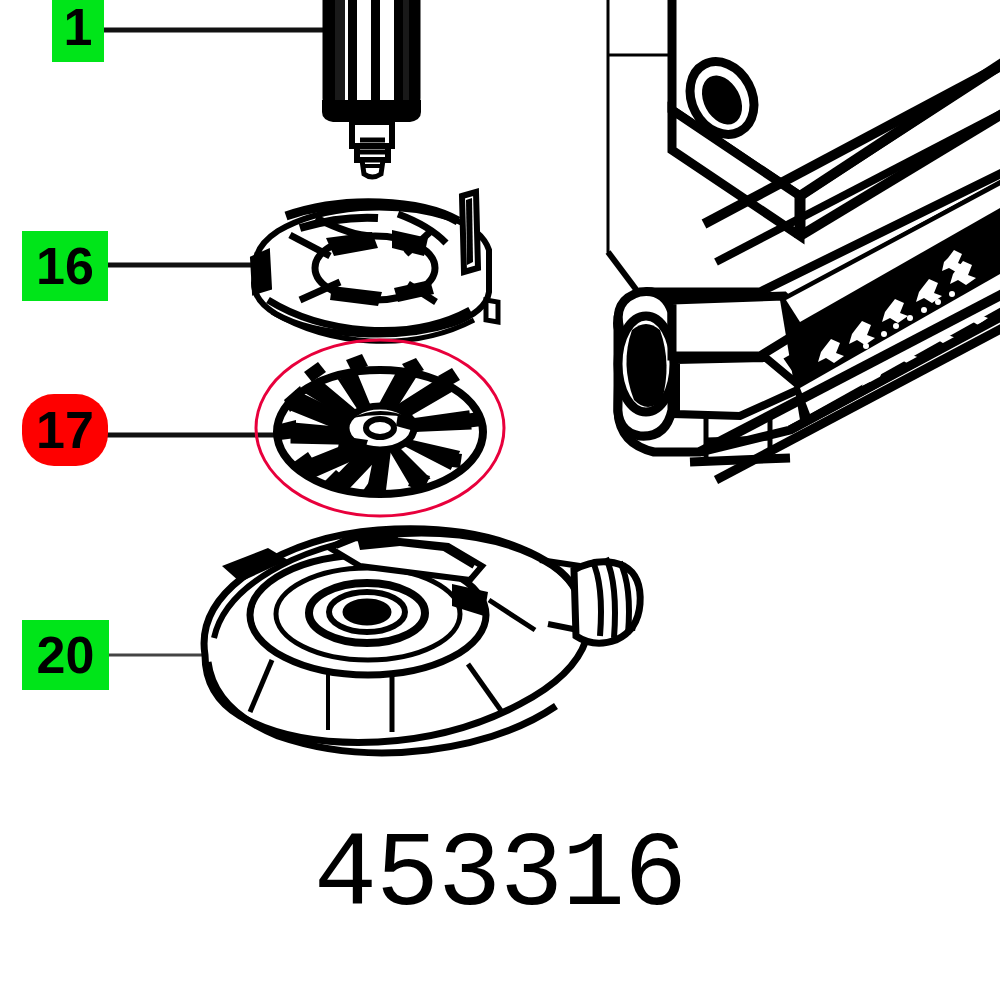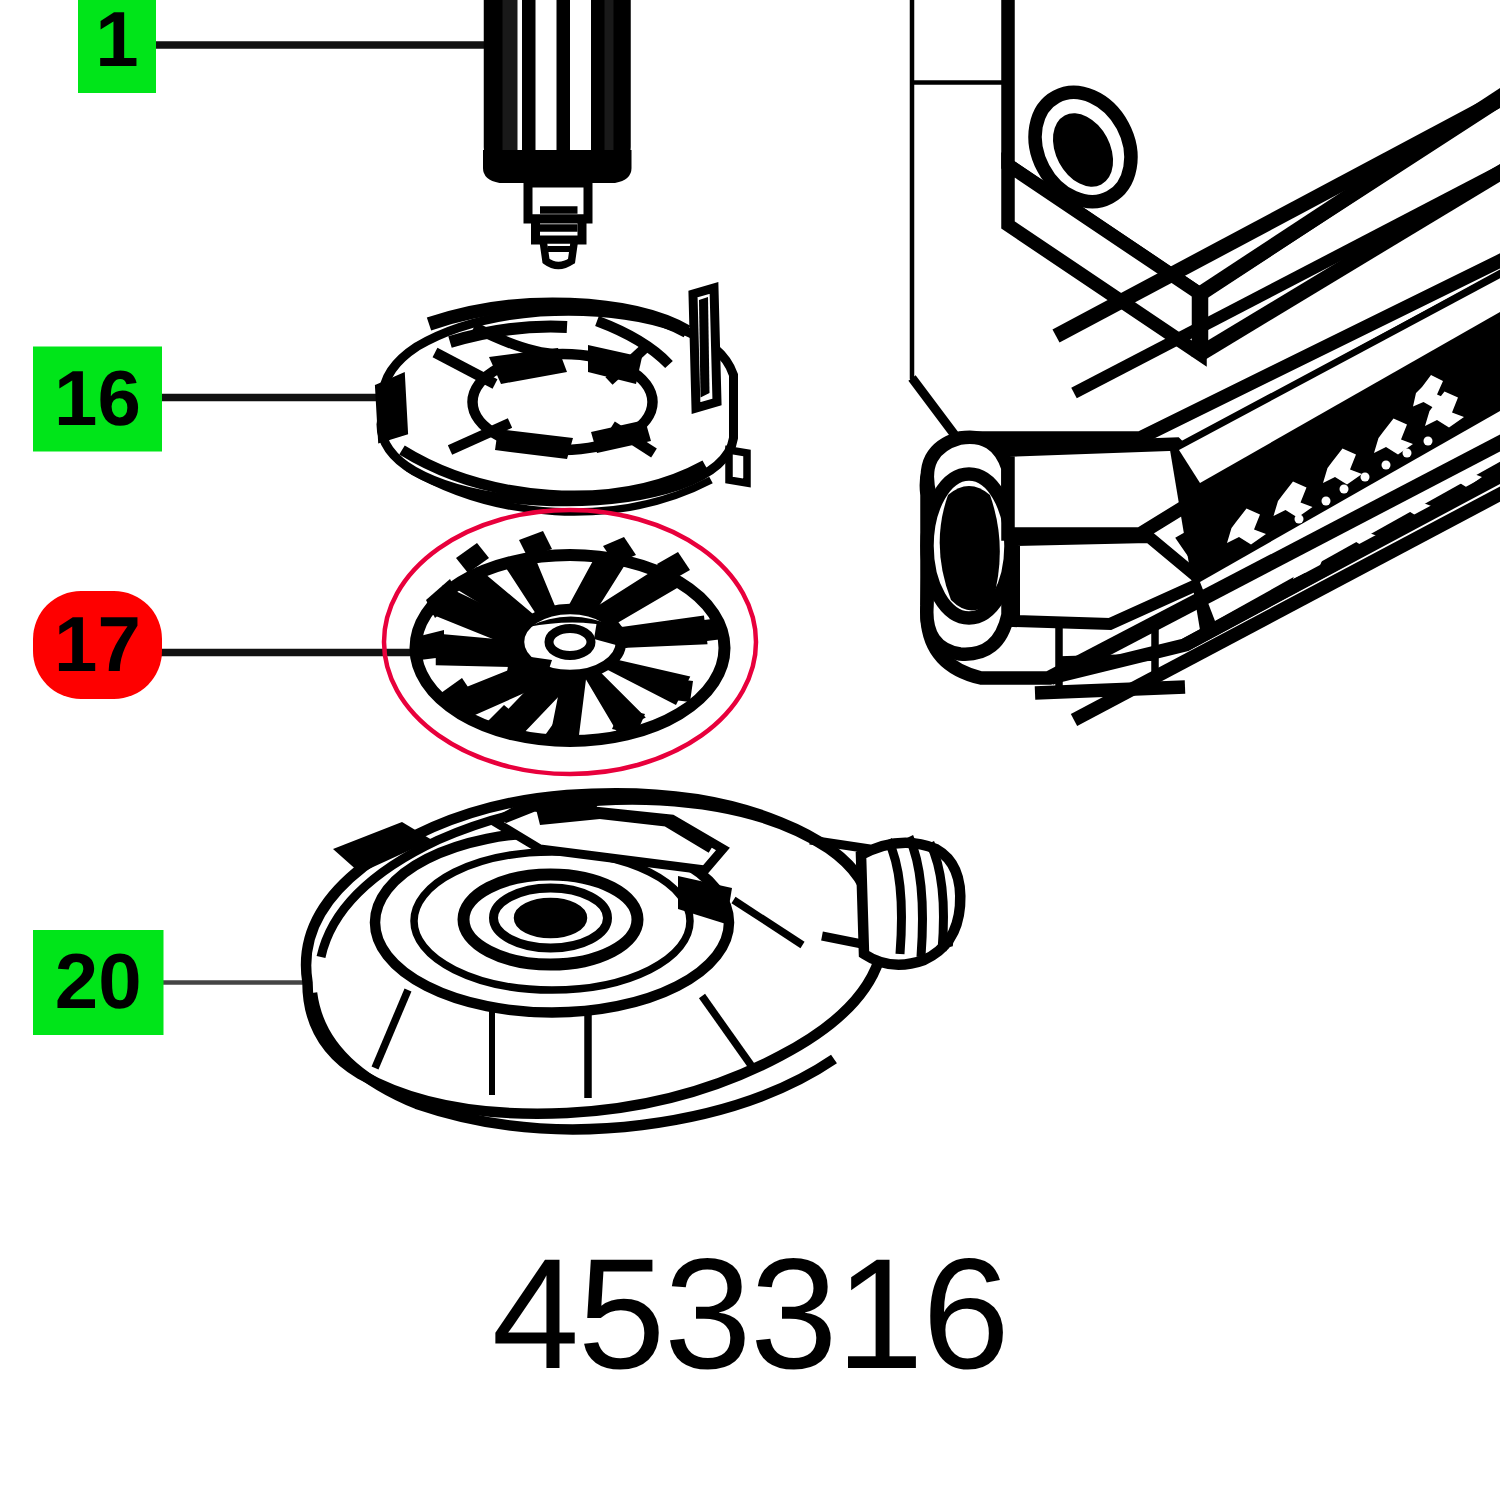--- a/index.html
+++ b/index.html
@@ -42,21 +42,21 @@
   .callout-1  { left: 52px;  top: -8px;  width: 52px;  height: 70px;  font-size: 52px; background: #00e519; }
   .callout-16 { left: 22px;  top: 231px; width: 86px;  height: 70px;  font-size: 52px; background: #00e519; }
   .callout-17 { left: 22px;  top: 394px; width: 86px;  height: 72px;  font-size: 52px; background: #fe0000; }
   .callout-18 { left: 22px;  top: 620px; width: 87px;  height: 70px;  font-size: 52px; background: #00e519; }
   #part-number {
     position: absolute;
     left: 0;
     top: 824px;
     width: 1000px;
     text-align: center;
-    font-family: Liberation Sans, sans-serif;
+    font-family: Liberation Mono, monospace;
     font-size: 105px;
     font-weight: normal;
     letter-spacing: -1px;
     color: #000000;
     line-height: 1;
     user-select: none;
   }
 </style>
 </head>
 <body>

